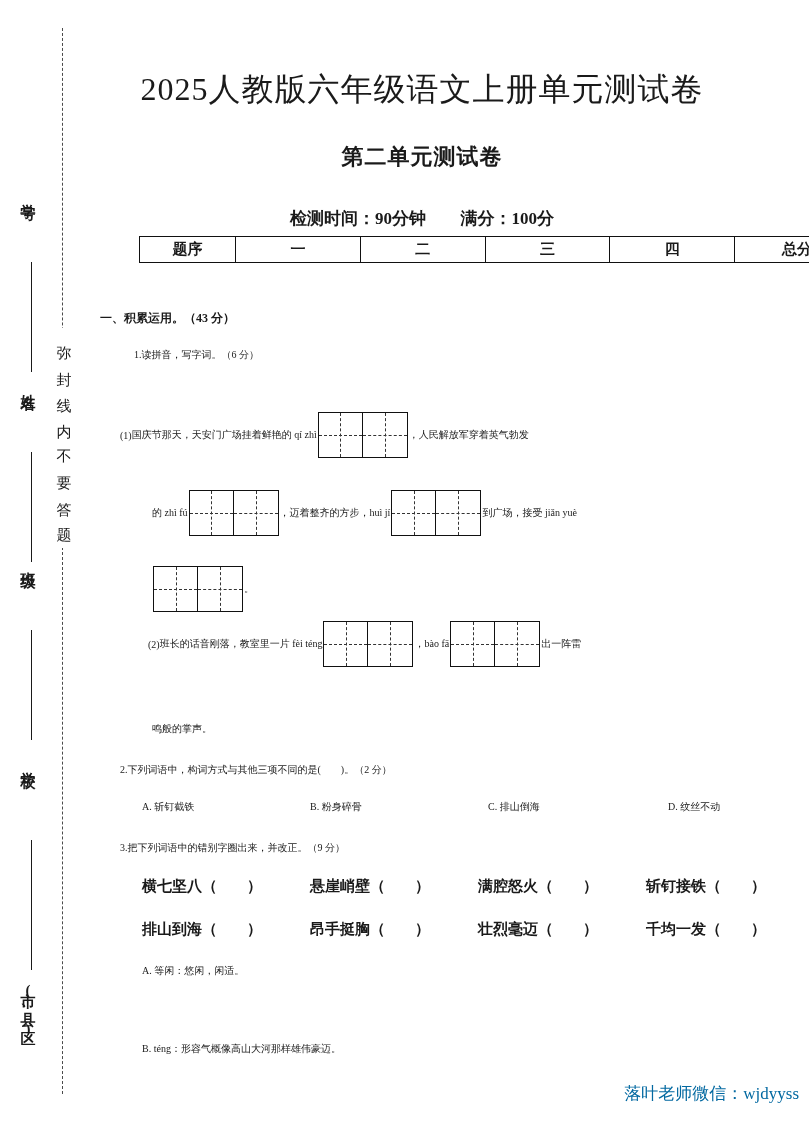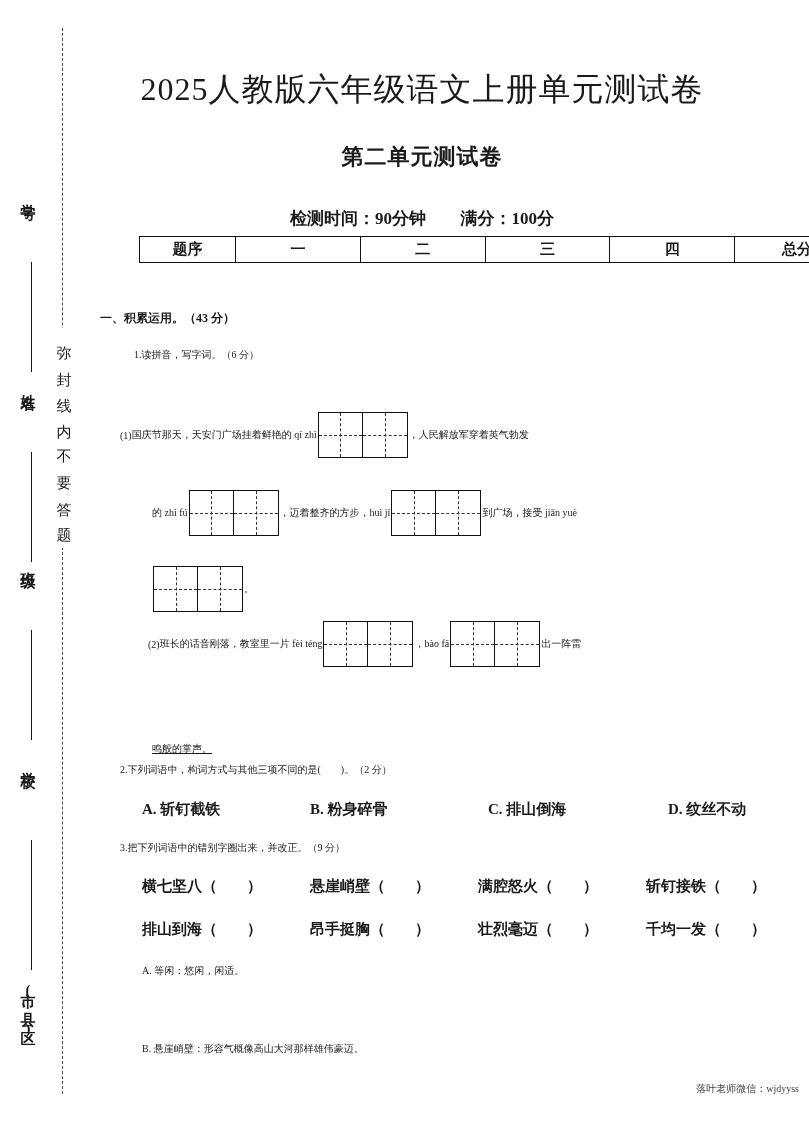--- a/index.html
+++ b/index.html
@@ -120,23 +120,22 @@
     font-weight: bold;
     white-space: nowrap;
   }
   .q-line {
     position: absolute;
     font-size: 10px;
     white-space: nowrap;
   }
   .opt-row {
     position: absolute;
-    font-size: 15px;
-    white-space: nowrap;
-    font-weight: bold;
+    font-size: 10px;
+    white-space: nowrap;
   }
   .opt-row span.opt { display: inline-block; }
 
   .idiom-row {
     position: absolute;
     font-size: 15px;
     font-weight: bold;
     white-space: nowrap;
   }
   .idiom-row .idiom {
@@ -175,22 +174,22 @@
     top: 50%; left: 0; right: 0;
     border-top: 1px dashed #333;
   }
 
   .inline-txt { vertical-align: middle; }
 
   #footer-note {
     position: absolute;
     right: 10px;
     top: 1082px;
-    font-size: 10px;
-    color: #404040;
+    font-size: 17px;
+    color: #0369a1;
     white-space: nowrap;
   }
 </style>
 </head>
 <body>
 
 <div id="seal-margin">
   <div class="vtext seal-label" style="top:192px;">学号</div>
   <div class="seal-rule" style="top:262px; height:110px;"></div>
   <div class="vtext seal-label" style="top:382px;">姓名</div>
@@ -242,33 +241,33 @@
   </div>
 
   <div class="q-line" style="left:60px; top:566px;">
     <span class="grid"><span class="cell"></span><span class="cell"></span></span><span class="inline-txt">。</span>
   </div>
 
   <div class="q-line" style="left:28px; top:621px;margin-left:28px;">
     <span class="inline-txt">(2)</span><span class="inline-txt">班长的话音刚落，教室里一片 fèi téng</span><span class="grid"><span class="cell"></span><span class="cell"></span></span><span class="inline-txt">，bào fā</span><span class="grid"><span class="cell"></span><span class="cell"></span></span><span class="inline-txt">出一阵雷</span>
   </div>
 
-  <div class="q-line" style="left:60px; top:742px;text-decoration:underline;">鸣般的掌声。</div>
+  <div class="q-line" style="left:60px; top:722px;">鸣般的掌声。</div>
 
   <div class="q-line" style="left:28px; top:763px;">2.下列词语中，构词方式与其他三项不同的是(　　)。（2 分）</div>
   <div class="opt-row" style="left:50px; top:800px;">
     <span class="opt" style="width:168px;">A. 斩钉截铁</span><span class="opt" style="width:178px;">B. 粉身碎骨</span><span class="opt" style="width:180px;">C. 排山倒海</span><span class="opt">D. 纹丝不动</span>
   </div>
 
   <div class="q-line" style="left:28px; top:841px;">3.把下列词语中的错别字圈出来，并改正。（9 分）</div>
   <div class="idiom-row" style="left:50px; top:877px;">
     <span class="idiom">横七坚八（　　）</span><span class="idiom">悬崖峭壁（　　）</span><span class="idiom">满腔怒火（　　）</span><span class="idiom">斩钉接铁（　　）</span>
   </div>
   <div class="idiom-row" style="left:50px; top:920px;">
     <span class="idiom">排山到海（　　）</span><span class="idiom">昂手挺胸（　　）</span><span class="idiom">壮烈毫迈（　　）</span><span class="idiom">千均一发（　　）</span>
   </div>
 
   <div class="q-line" style="left:50px; top:964px;">A. 等闲：悠闲，闲适。</div>
-  <div class="q-line" style="left:50px; top:1042px;">B. 悬崖峭壁：形容气概像高山大河那样雄伟豪迈。</div>
+  <div class="q-line" style="left:50px; top:1042px;">B. téng：形容气概像高山大河那样雄伟豪迈。</div>
 
 </div>
 
 <div id="footer-note">落叶老师微信：wjdyyss</div>
 
 </body></html>

